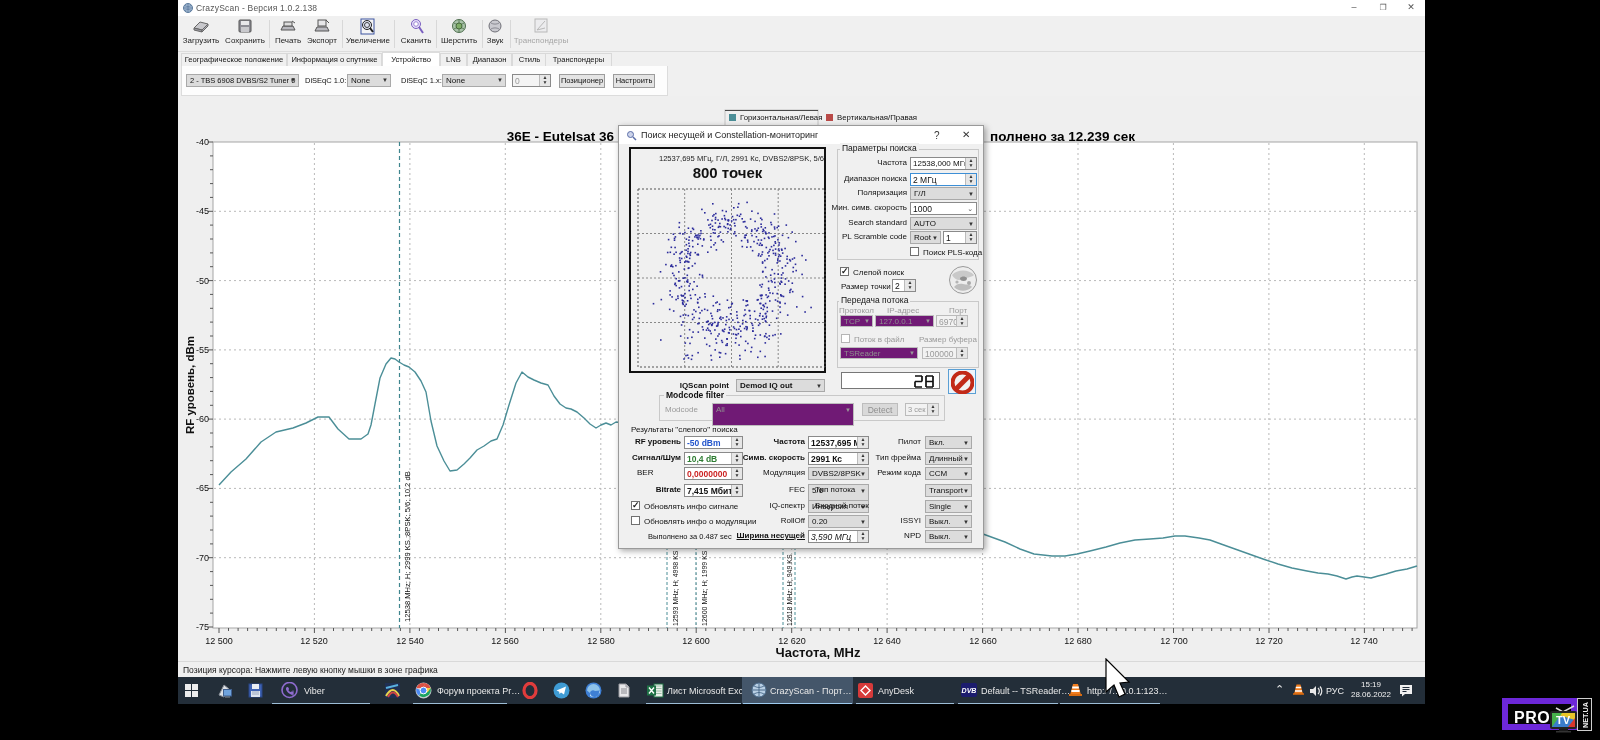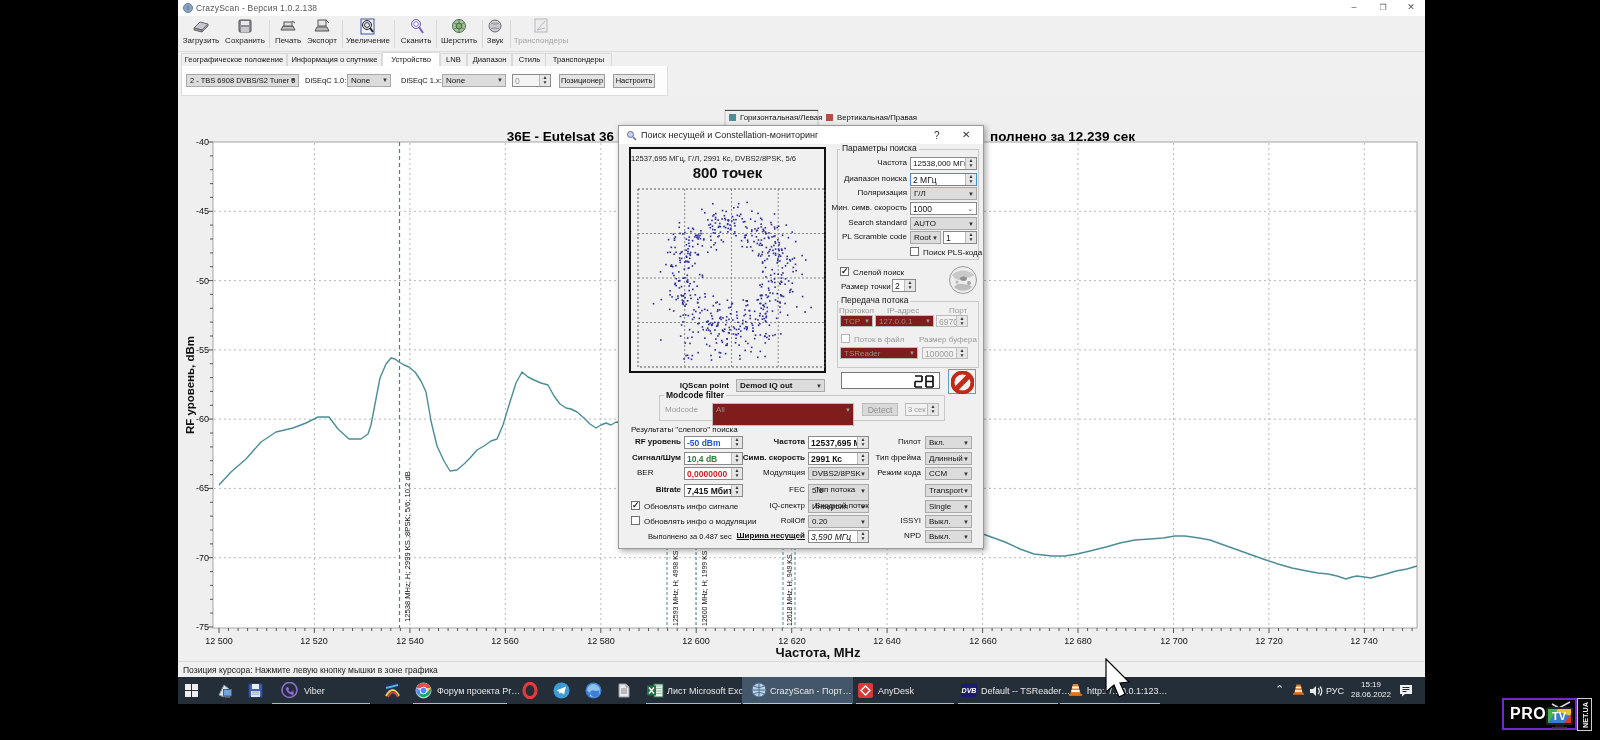--- a/index.html
+++ b/index.html
@@ -30,22 +30,22 @@
 .tktxt{position:absolute;top:9px;white-space:nowrap}
 #dlg{position:absolute;left:618px;top:125px;width:366px;height:424px;background:#f0f0f0;border:1px solid #9a9a9a;box-shadow:2px 2px 6px rgba(0,0,0,.35);font-size:8.5px;color:#111}
 #dlgtitle{position:absolute;left:0;top:0;width:100%;height:18px;background:#fff;font-size:9px;color:#222}
 .gbox{position:absolute;border:1px solid #c9c9c9}
 .glab{position:absolute;font-size:8.5px;color:#111;background:#f0f0f0;padding:0 2px;white-space:nowrap}
 .spin{position:absolute;background:#fff;border:1px solid #8a8a8a;font-size:8.5px;color:#111;line-height:12px;padding:0 2px;white-space:nowrap}
 .spin .ud{position:absolute;right:0;top:0;bottom:0;width:11px;border-left:1px solid #bbb;background:#e6e6e6;font-size:5px;line-height:5px;text-align:center;color:#333}
 .chk{position:absolute;width:9px;height:9px;background:#fff;border:1px solid #707070}
 .chk.on:after{content:"✓";position:absolute;left:0px;top:-2px;font-size:9px;color:#1a1a1a;font-weight:bold}
 .dis{color:#9a9a9a}
-.dddis{background:#7f1d1d;border-color:#bdbdbd;color:#8f8f8f}
-#protv{position:absolute;left:1502px;top:698px;width:75px;height:32px;border:2px solid #6d28d9;background:#050505}
+.dddis{background:#701a75;border-color:#bdbdbd;color:#8f8f8f}
+#protv{position:absolute;left:1502px;top:698px;width:75px;height:32px;border:6px solid #6d28d9;background:#050505}
 </style></head><body>
 <div id="stage">
 <div id="win">
   <div id="titlebar">
     <svg class="abs" style="left:5px;top:3px" width="10" height="10">
           <circle cx="5" cy="5" r="4.5" fill="#9fb6cf" stroke="#5b7a9d"></circle>
           <path d="M1 5h8M5 1v8M2 2.5c2 1.5 4 1.5 6 0M2 7.5c2-1.5 4-1.5 6 0" stroke="#5b7a9d" fill="none" stroke-width=".7"></path>
         </svg>
     <span class="t">CrazyScan - Версия 1.0.2.138</span>
     <span class="cap" style="left:1170px">–</span>
@@ -482,21 +482,21 @@
       <div id="dlgtitle">
         <svg class="abs" style="left:7px;top:4px" width="11" height="11">
           <circle cx="4.5" cy="4.5" r="3" fill="#cdd4ea" stroke="#5b6ea8"></circle>
           <path d="M7 7l3 3" stroke="#5b6ea8" stroke-width="1.5"></path>
         </svg>
         <span class="abs" style="left:22px;top:4px">Поиск несущей и Constellation-мониторинг</span>
         <span class="abs" style="left:315px;top:4px;font-size:10px;color:#333">?</span>
         <span class="abs" style="left:343px;top:3px;font-size:10px;color:#333">✕</span>
       </div>
       <div class="abs" style="left:10px;top:21px;width:197px;height:226px;border:2px solid #111;background:#f0f0f0">
-        <div class="abs" style="left:0;top:5px;width:100%;text-align:left;font-size:7.6px;color:#222">12537,695 МГц, Г/Л, 2991 Кс, DVBS2/8PSK, 5/6</div>
+        <div class="abs" style="left:0;top:5px;width:100%;text-align:right;font-size:7.6px;color:#222">12537,695 МГц, Г/Л, 2991 Кс, DVBS2/8PSK, 5/6</div>
         <div class="abs" style="left:0;top:15px;width:100%;text-align:center;font-size:15px;font-weight:bold;color:#111">800 точек</div>
         <svg class="abs" style="left:6px;top:39px" width="189" height="180">
           <rect x="1" y="1" width="187" height="178" fill="none" stroke="#555" stroke-dasharray="2,2"></rect>
           <line x1="47.7" y1="1" x2="47.7" y2="179" stroke="#888" stroke-dasharray="2,2"></line>
           <line x1="94.5" y1="1" x2="94.5" y2="179" stroke="#888" stroke-dasharray="2,2"></line>
           <line x1="141.2" y1="1" x2="141.2" y2="179" stroke="#888" stroke-dasharray="2,2"></line>
           <line x1="1" y1="45.5" x2="188" y2="45.5" stroke="#888" stroke-dasharray="2,2"></line>
           <line x1="1" y1="90" x2="188" y2="90" stroke="#888" stroke-dasharray="2,2"></line>
           <line x1="1" y1="134.5" x2="188" y2="134.5" stroke="#888" stroke-dasharray="2,2"></line>
           <g fill="#2b2b9b">

